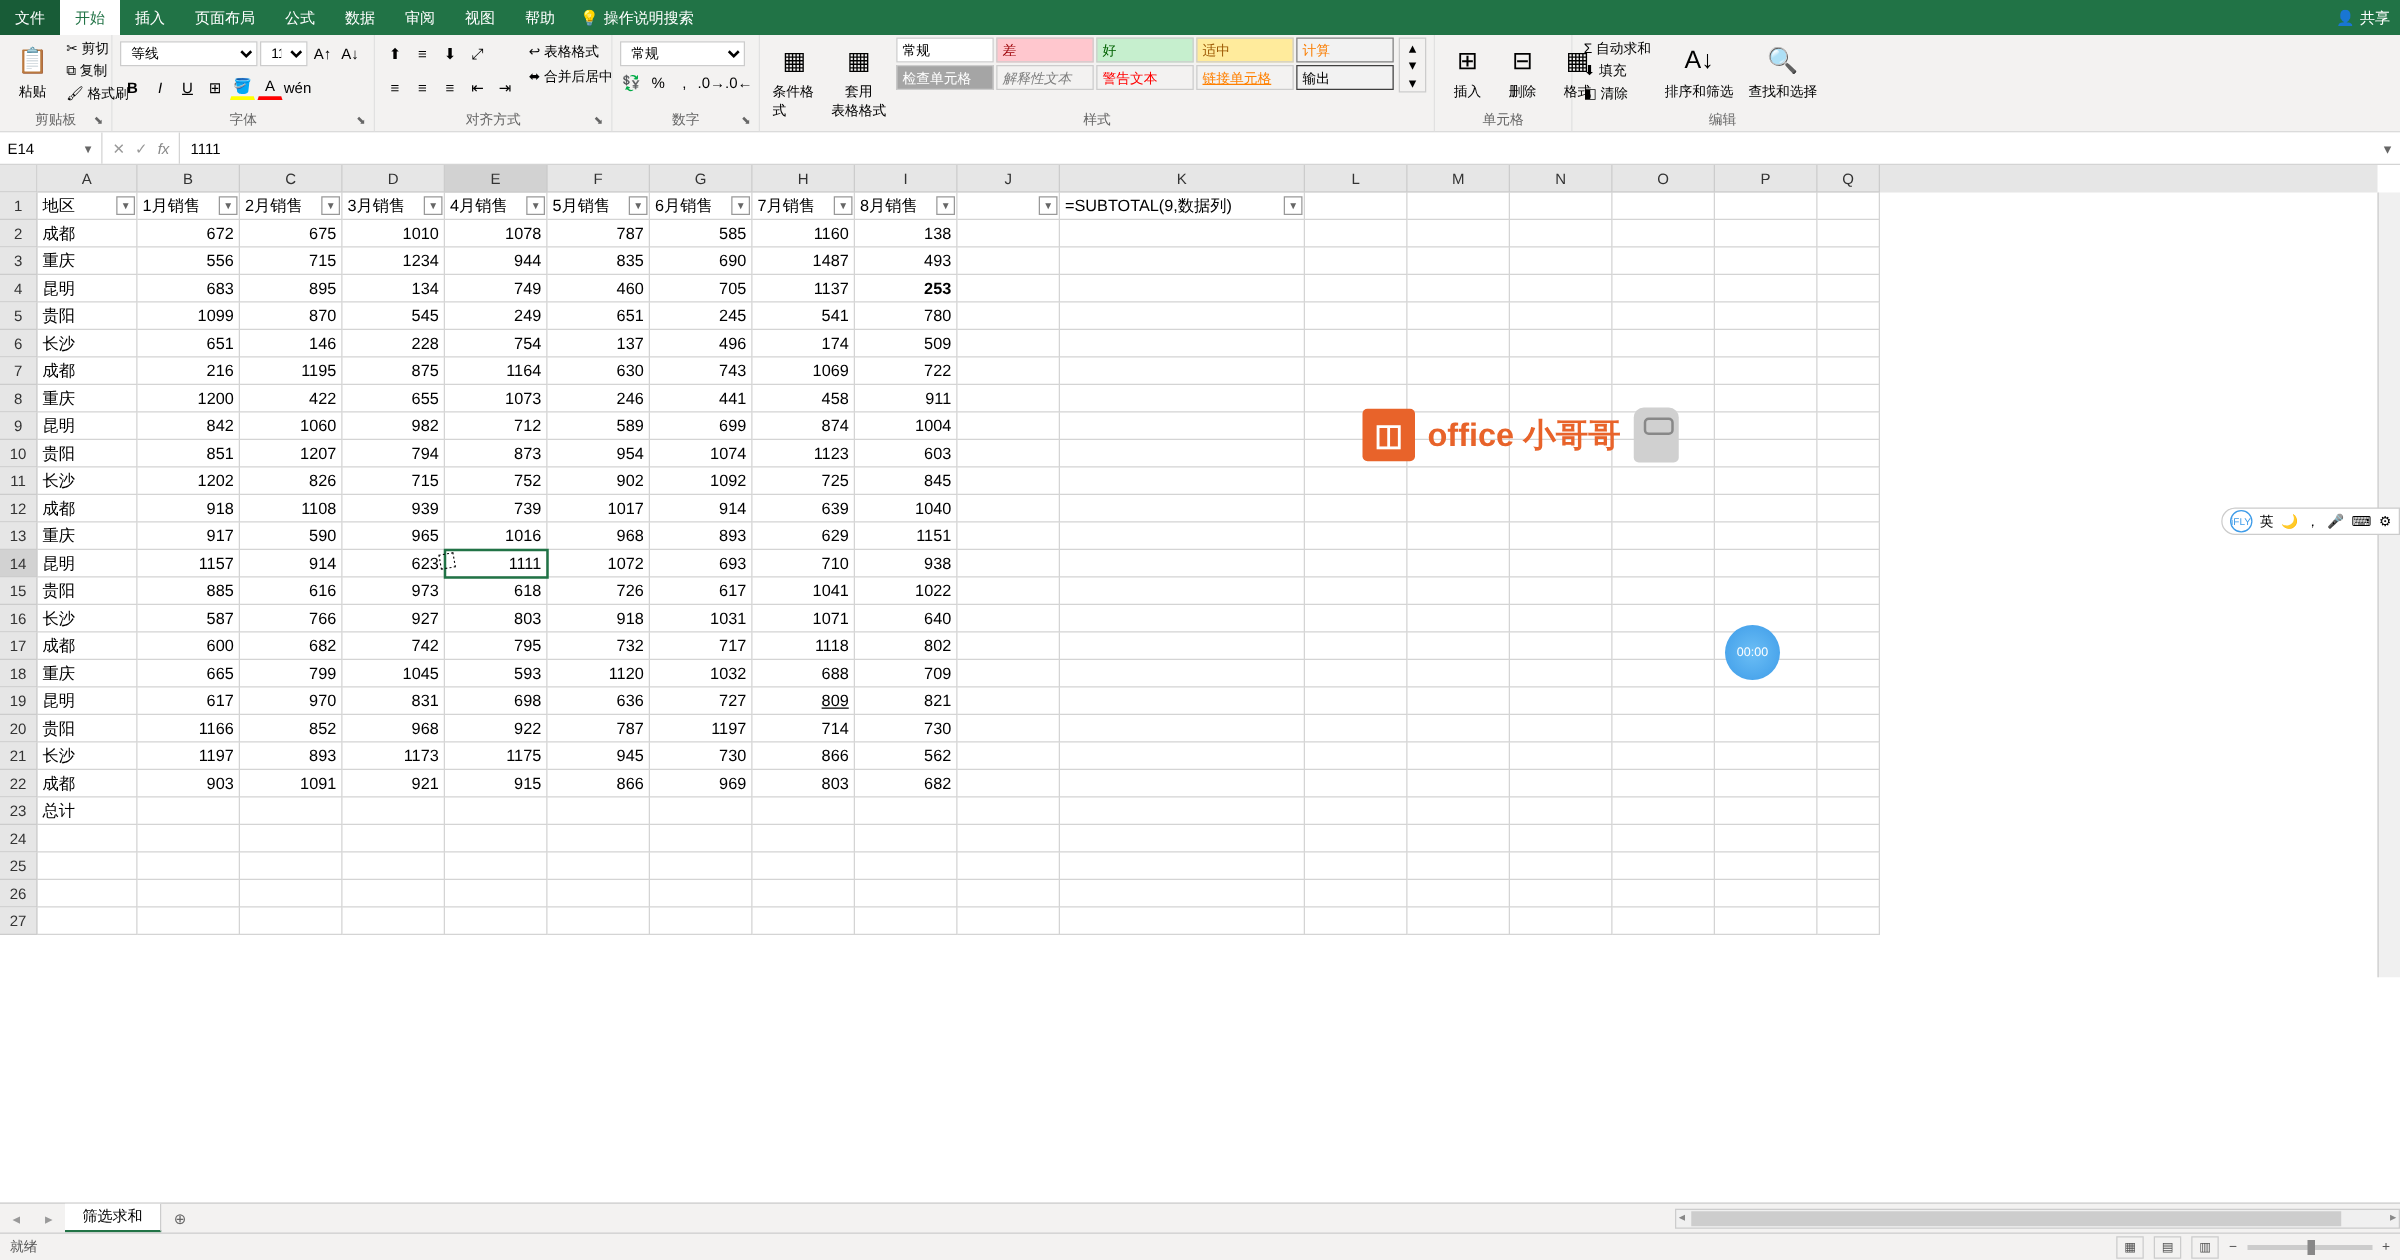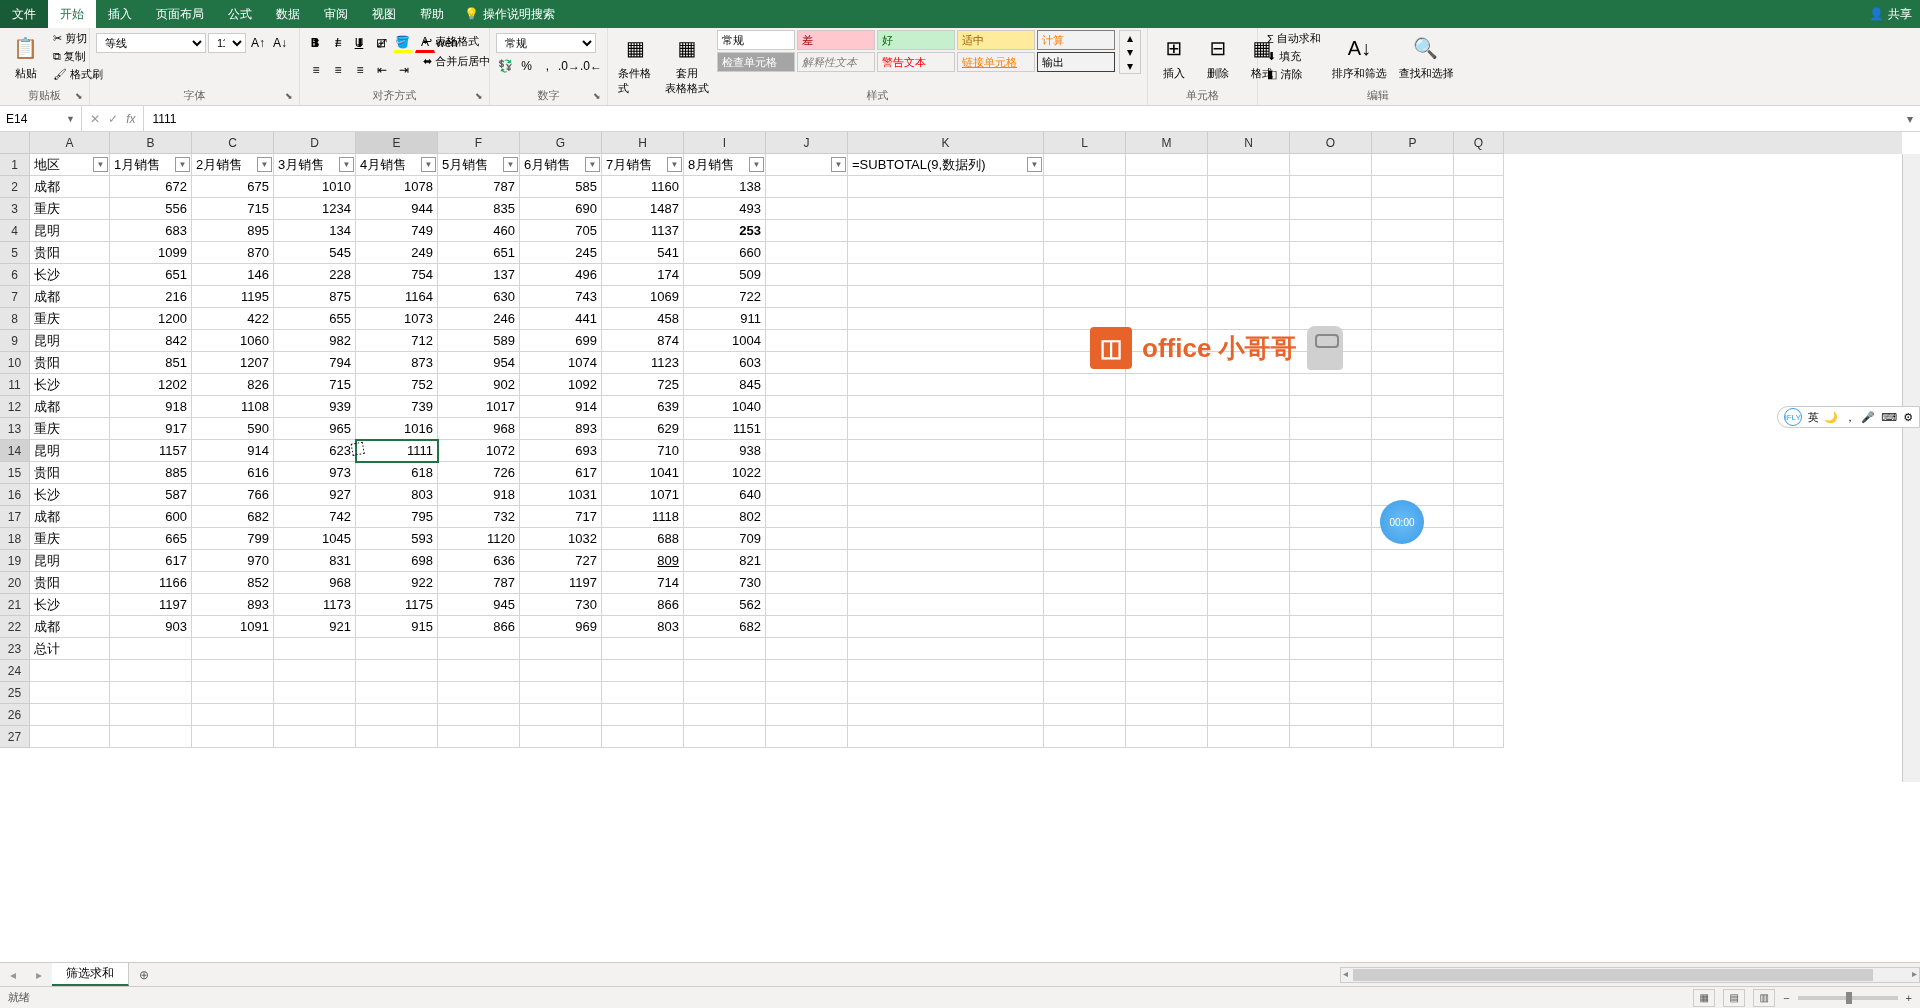--- a/index.html
+++ b/index.html
@@ -140,21 +140,21 @@
             <span>🖌</span>
             <span>格式刷</span>
           </div>
       </div>
     </div>
     <div class="group-label">剪贴板</div>
     <div class="dialog-launcher">⬊</div>
   </div>
 
   <div class="group" style="width:210px">
-    <div style="display:flex;gap:15px;padding-top:3px">
+    <div style="display:flex;flex-direction:column;gap:3px;padding-top:3px">
       <div class="font-row">
         <select class="font-select" style="width:110px"><option>等线</option></select>
         <select class="font-select" style="width:38px"><option>11</option></select>
         <div class="icon-btn">A↑</div>
         <div class="icon-btn">A↓</div>
       </div>
       <div class="font-row">
         <div class="icon-btn" style="font-weight:bold">B</div>
         <div class="icon-btn" style="font-style:italic">I</div>
         <div class="icon-btn" style="text-decoration:underline">U</div>
@@ -443,21 +443,21 @@
       </div>
       <div class="row">
         <div class="cell" style="width: 80px;">贵阳</div>
         <div class="cell num" style="width: 82px;">1099</div>
         <div class="cell num" style="width: 82px;">870</div>
         <div class="cell num" style="width: 82px;">545</div>
         <div class="cell num" style="width: 82px;">249</div>
         <div class="cell num" style="width: 82px;">651</div>
         <div class="cell num" style="width: 82px;">245</div>
         <div class="cell num" style="width: 82px;">541</div>
-        <div class="cell num" style="width: 82px;">660</div>
+        <div class="cell num" style="width: 82px;">780</div>
         <div class="cell" style="width: 82px;"></div>
         <div class="cell" style="width: 196px;"></div>
         <div class="cell" style="width: 82px;"></div>
         <div class="cell" style="width: 82px;"></div>
         <div class="cell" style="width: 82px;"></div>
         <div class="cell" style="width: 82px;"></div>
         <div class="cell" style="width: 82px;"></div>
         <div class="cell" style="width: 50px;"></div>
       </div>
       <div class="row">

